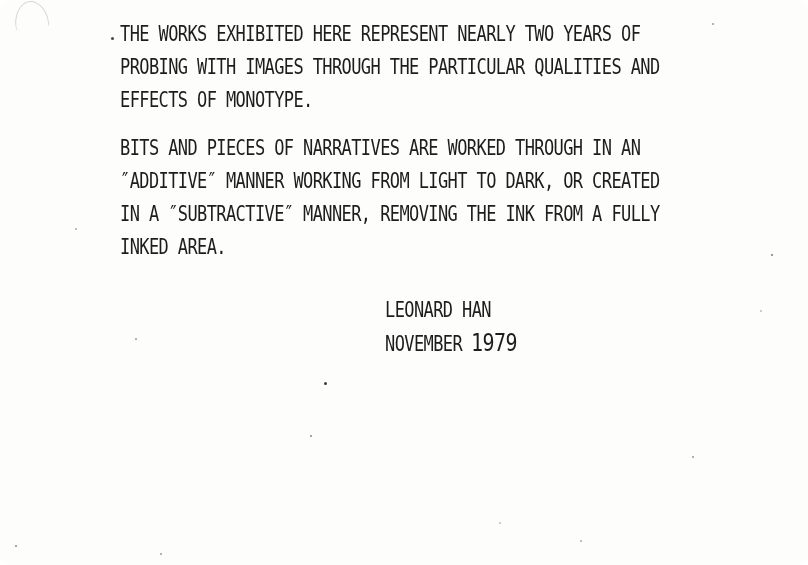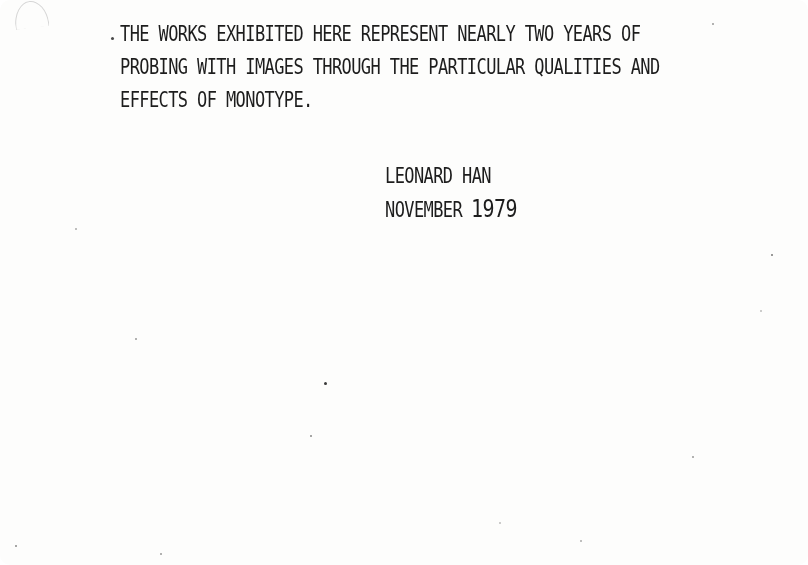--- a/index.html
+++ b/index.html
@@ -40,21 +40,21 @@
   .para { margin: 0 0 15px 0; }
   .tline {
     display: block;
     line-height: 33px;
     white-space: pre;
     transform: scaleY(1.26);
     transform-origin: 0 55%;
   }
   .signature {
     margin-left: 265px;
-    margin-top: 43px;
+    margin-top: 30px;
   }
   .sig-year {
     font-size: 20px;
     margin-left: 9px;
   }
   
   .speck {
     position: absolute;
     border-radius: 50%;
   }
@@ -68,20 +68,26 @@
 
   <div class="content">
 
     <p class="para">
       <span class="tline">THE WORKS EXHIBITED HERE REPRESENT NEARLY TWO YEARS OF</span>
       <span class="tline">PROBING WITH IMAGES THROUGH THE PARTICULAR QUALITIES AND</span>
       <span class="tline">EFFECTS OF MONOTYPE.</span>
     </p>
 
 
+    <p class="para">
+      <span class="tline">BITS AND PIECES OF NARRATIVES ARE WORKED THROUGH IN AN</span>
+      <span class="tline">″ADDITIVE″ MANNER WORKING FROM LIGHT TO DARK, OR CREATED</span>
+      <span class="tline">IN A ″SUBTRACTIVE″ MANNER, REMOVING THE INK FROM A FULLY</span>
+      <span class="tline">INKED AREA.</span>
+    </p>
 
 
     <div class="signature">
       <span class="tline">LEONARD HAN</span>
       <span class="tline"><span>NOVEMBER</span><span class="sig-year">1979</span></span>
     </div>
 
   </div>
 
   <div class="speck" style="left:111px;top:37px;width:3px;height:3px;background:#4a4a4a;"></div>

